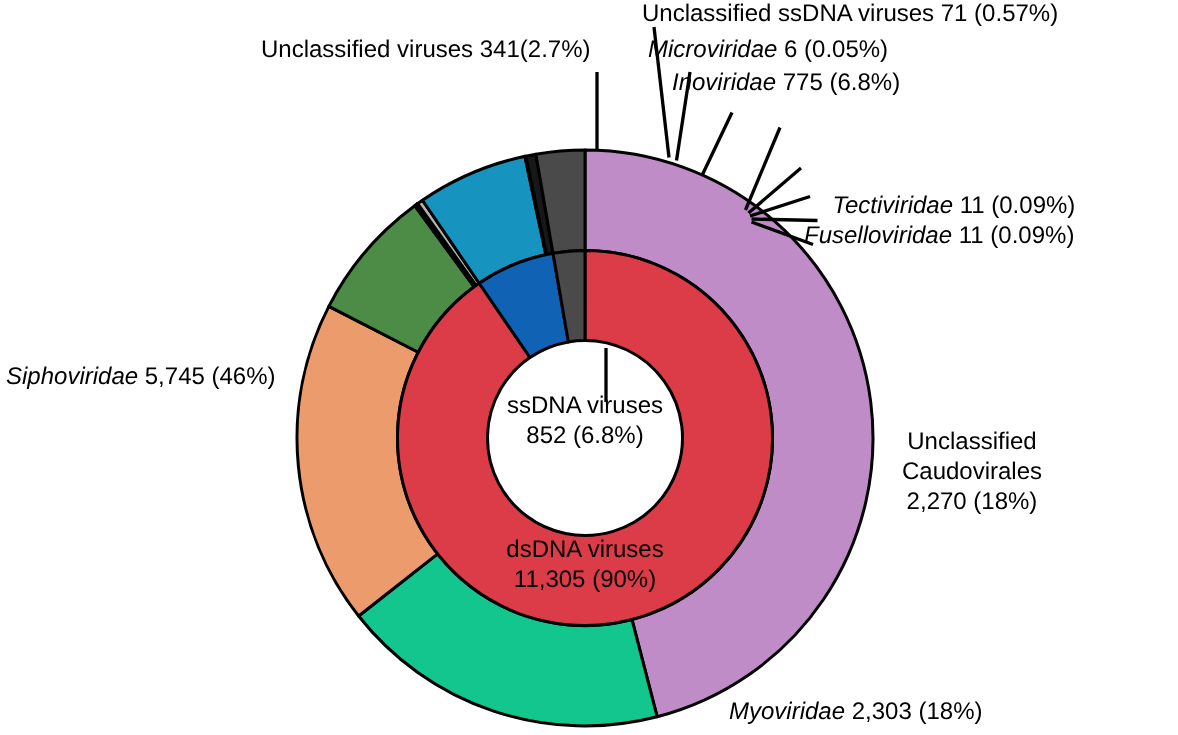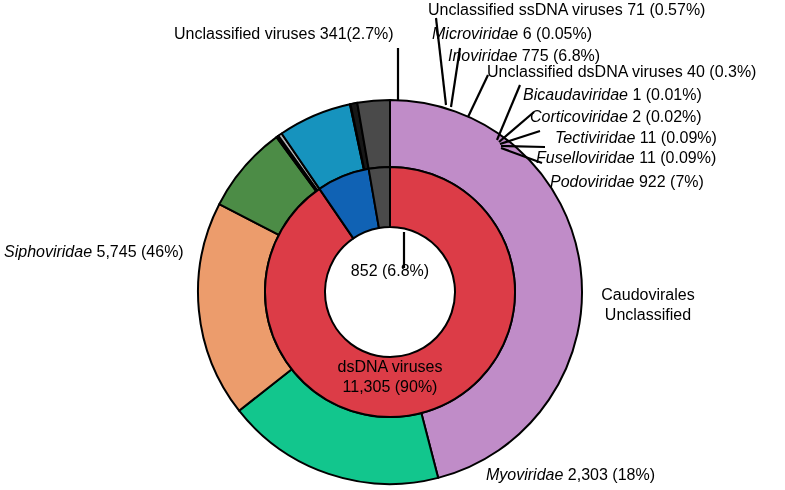--- a/index.html
+++ b/index.html
@@ -92,58 +92,48 @@
   </div>
 
   <div class="lbl italic-lead" style="left:432px; top:24px;">
     <span class="sci">Microviridae</span><span>&nbsp;</span><span>6 (0.05%)</span>
   </div>
 
   <div class="lbl italic-lead" style="left:448px; top:46px;">
     <span class="sci">Inoviridae</span><span>&nbsp;</span><span>775 (6.8%)</span>
   </div>
 
-  <div class="lbl" style="left:487px; top:62px;">
-    <span>Unclassified dsDNA viruses 40 (0.3%)</span>
-  </div>
 
-  <div class="lbl italic-lead" style="left:523px; top:85px;">
-    <span class="sci">Bicaudaviridae</span><span>&nbsp;</span><span>1 (0.01%)</span>
-  </div>
 
-  <div class="lbl italic-lead" style="left:530px; top:107px;">
-    <span class="sci">Corticoviridae</span><span>&nbsp;</span><span>2 (0.02%)</span>
-  </div>
 
   <div class="lbl italic-lead" style="left:555px; top:128px;">
     <span class="sci">Tectiviridae</span><span>&nbsp;</span><span>11 (0.09%)</span>
   </div>
 
   <div class="lbl italic-lead" style="left:536px; top:148px;">
     <span class="sci">Fuselloviridae</span><span>&nbsp;</span><span>11 (0.09%)</span>
   </div>
 
-  <div class="lbl italic-lead" style="left:550px; top:172px;">
-    <span class="sci">Podoviridae</span><span>&nbsp;</span><span>922 (7%)</span>
-  </div>
 
   <div class="lbl multiline" style="left:588px; top:285px; width:120px;">
+    <div>Unclassified</div>
     <div>Caudovirales</div>
-    <div>Unclassified</div>
+    <div>2,270 (18%)</div>
   </div>
 
   <div class="lbl italic-lead" style="left:449px; top:465px;margin-left:37px;">
     <span class="sci">Myoviridae</span><span>&nbsp;</span><span>2,303 (18%)</span>
   </div>
 
   <div class="lbl italic-lead" style="left:4px; top:242px;">
     <span class="sci">Siphoviridae</span><span>&nbsp;</span><span>5,745 (46%)</span>
   </div>
 
   <div class="lbl center-lbl" style="left:320px; top:261px; width:140px;">
+    <div>ssDNA viruses</div>
     <div>852 (6.8%)</div>
   </div>
 
   <div class="lbl center-lbl" style="left:312px; top:357px; width:156px;">
     <div>dsDNA viruses</div>
     <div>11,305 (90%)</div>
   </div>
 
 </div>
 

